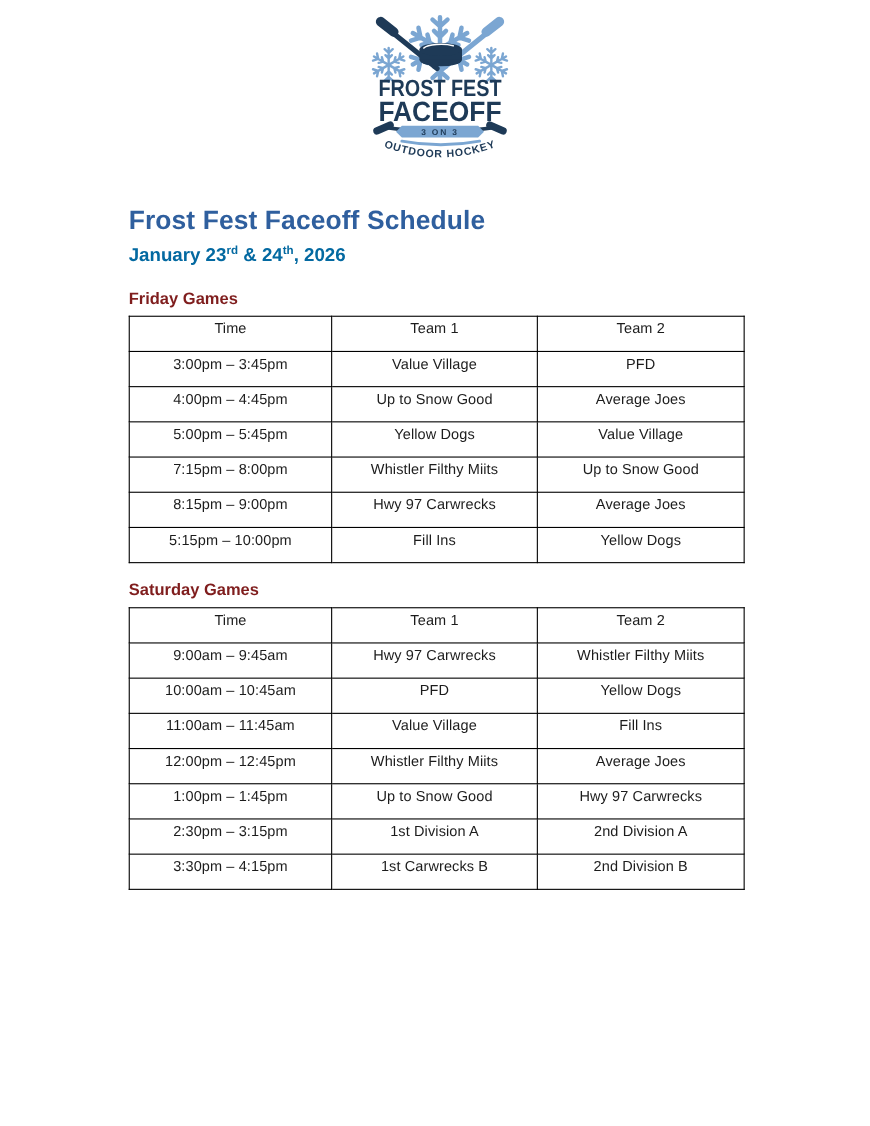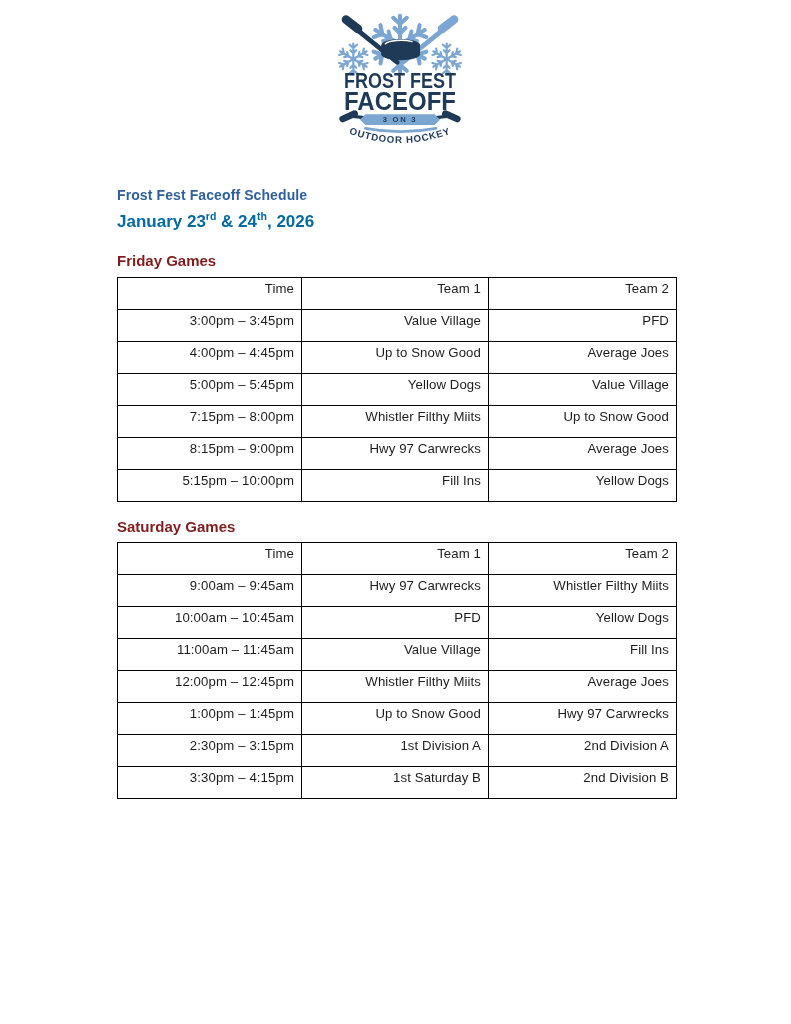--- a/index.html
+++ b/index.html
@@ -13,21 +13,21 @@
   .page { position:relative; width:791px; height:879px; background:#fff;padding-left:28px; }
 
   
   .logo { position:absolute; left:330px; top:11px; width:140px; height:140px; }
   .logo svg { display:block; }
 
   
   .content { position:absolute; left:117px; top:187px; width:559px; }
 
   h1.title {
-    margin:0; font-size:14px; line-height:1.15; font-weight:700;
+    margin:0; font-size:24px; line-height:1.15; font-weight:700;
     color:#2f5f9e; letter-spacing:0.1px;
   }
   p.date {
     margin:7px 0 0 0; font-size:17px; line-height:1.15; font-weight:700;
     color:#0369a1;
   }
   p.date sup { font-size:0.62em; vertical-align:super; }
 
   h2.section-heading {
     margin:0; font-size:15px; line-height:1.15; font-weight:700;
@@ -43,21 +43,21 @@
     table-layout:fixed;
   }
   table.schedule col.c1 { width:184px; }
   table.schedule col.c2 { width:187px; }
   table.schedule col.c3 { width:188px; }
   table.schedule th, table.schedule td {
     border:1px solid #000;
     height:32px;
     box-sizing:border-box;
     vertical-align:top;
-    text-align:right;
+    text-align:center;
     padding:3px 7px;
     font-size:13.2px;
     font-weight:400;
     color:#1c1c1c;
     letter-spacing:0.1px;
     overflow:hidden;
     white-space:nowrap;
   }
 </style>
 </head>
@@ -218,20 +218,20 @@
             <td>Up to Snow Good</td>
             <td>Hwy 97 Carwrecks</td>
           </tr>
           <tr>
             <td>2:30pm – 3:15pm</td>
             <td>1st Division A</td>
             <td>2nd Division A</td>
           </tr>
           <tr>
             <td>3:30pm – 4:15pm</td>
-            <td>1st Saturday B</td>
+            <td>1st Carwrecks B</td>
             <td>2nd Division B</td>
           </tr>
         </tbody>
     </table>
 
   </div>
 </div>
 
 </body></html>

